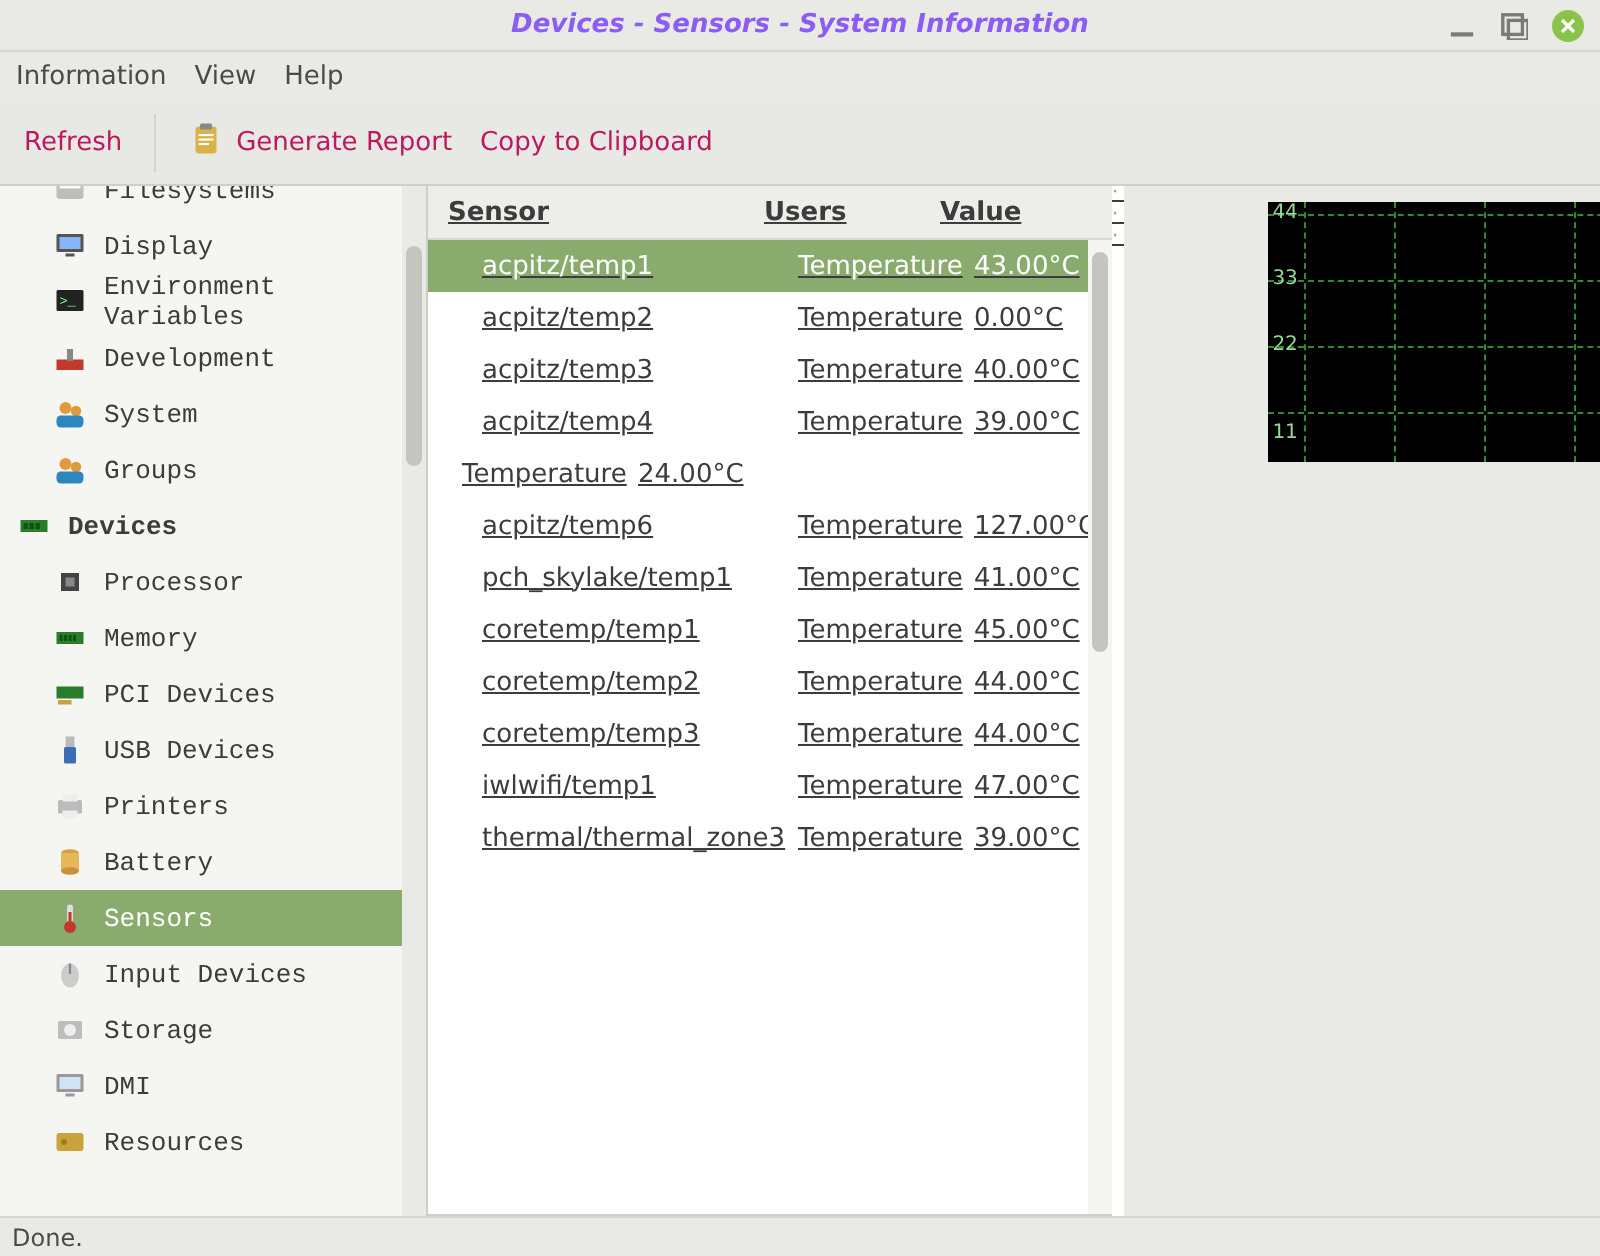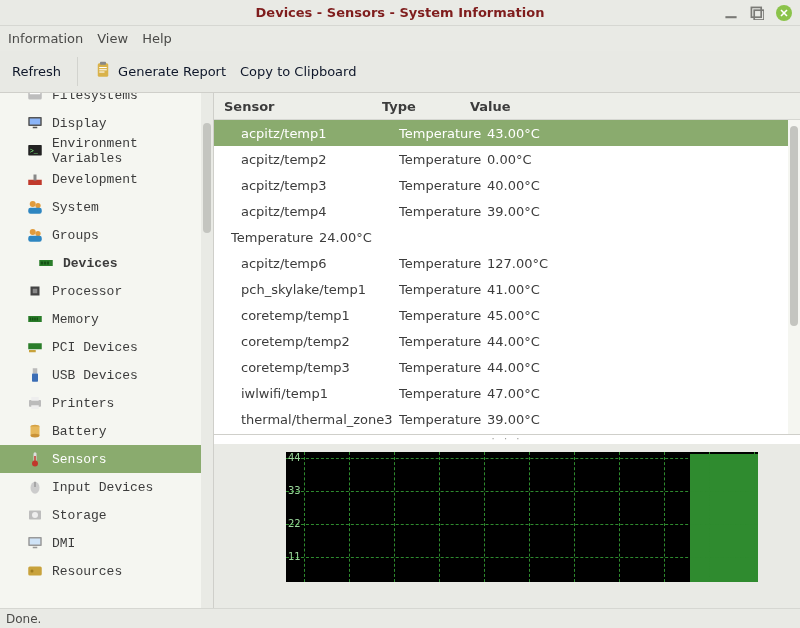--- a/index.html
+++ b/index.html
@@ -16,21 +16,21 @@
   }
   .titlebar {
     height: 26px;
     background: #e9eae5;
     display: flex;
     align-items: center;
     justify-content: center;
     position: relative;
     border-bottom: 1px solid #d6d7d2;
   }
-  .titlebar .title { font-weight: bold; color: #7f1d1d; font-size: 13px; }
+  .titlebar .title { font-weight: bold; color: #8b5cf6; font-size: 13px; font-style: italic; }
   .win-controls {
     position: absolute;
     right: 8px;
     display: flex;
     gap: 12px;
     align-items: center;
   }
   .win-btn { width: 14px; height: 14px; display: flex; align-items: center; justify-content: center; color: #7a7a76; }
   .win-close { width: 16px; height: 16px; border-radius: 50%; background: #8bc34a; color: #fff; display: flex; align-items: center; justify-content: center; font-size: 11px; font-weight: bold; }
   .menubar {
@@ -44,21 +44,21 @@
   .menubar span { cursor: default; }
   .toolbar {
     height: 42px;
     display: flex;
     align-items: center;
     gap: 14px;
     padding: 0 12px;
     border-bottom: 1px solid #cfcfca;
     background: #e8e9e4;
   }
-  .tb-btn { display: flex; align-items: center; gap: 6px; color: #0f172a; }
+  .tb-btn { display: flex; align-items: center; gap: 6px; color: #be185d; }
   .tb-btn svg { width: 18px; height: 18px; }
   .content {
     flex: 1;
     display: flex;
     min-height: 0;
     position: relative;
   }
   .sidebar {
     width: 214px;
     background: #f5f6f1;
@@ -68,45 +68,46 @@
   }
   .side-list { padding-top: 2px; font-family: Liberation Mono, monospace; }
   .side-item {
     display: flex;
     align-items: center;
     gap: 8px;
     height: 28px;
     padding: 0 8px 0 26px;
     color: #3c3c3c;
   }
-  .side-item.top { font-weight: bold; padding-left: 8px; margin-left: 29px; }
+  .side-item.top { font-weight: bold; padding-left: 8px; }
   .side-item.selected { background: #8aab6e; color: #fff; }
   .side-item .ico { width: 18px; height: 18px; display: flex; align-items: center; justify-content: center; }
   .side-item .ico svg { width: 18px; height: 18px; }
   .scrollbar-v {
     position: absolute;
     right: 0; top: 0; bottom: 0;
     width: 12px;
     background: #e9eae5;
   }
   .scrollbar-v .thumb {
     position: absolute;
     left: 2px; right: 2px;
     background: #c4c5c0;
     border-radius: 4px;
     top: 30px;
     height: 110px;
   }
   .main {
     flex: 1;
     display: flex;
-    flex-direction: column;
+    flex-direction: row;
     min-width: 0;
     background: #ffffff;
     position: relative;
+    text-decoration: underline;
   }
   .table-wrap {
     position: relative;
     flex: 0 0 342px;
     overflow: hidden;
     border-bottom: 1px solid #cfcfca;
   }
   .thead {
     display: flex;
     height: 27px;
@@ -410,21 +411,21 @@
       </div>
     <div class="scrollbar-v">
       <div class="thumb"></div>
     </div>
   </div>
 
   <div class="main">
     <div class="table-wrap">
       <div class="thead">
         <div class="col-sensor">Sensor</div>
-        <div class="col-type">Type</div>
+        <div class="col-type">Users</div>
         <div class="col-value">Value</div>
       </div>
       <div class="tbody" id="tbody">
           <div class="row selected">
             <div class="col-sensor">acpitz/temp1</div>
             <div class="col-type">Temperature</div>
             <div class="col-value">43.00°C</div>
           </div>
           <div class="row">
             <div class="col-sensor">acpitz/temp2</div>
@@ -489,21 +490,21 @@
     <div class="graph-area">
       <div class="graph" id="graph">
         <div class="fill" style="width:68px;height:128px;"></div>
       <div class="grid-h" style="top: 6px;"></div>
           <div class="ylabel" style="top: 0px;">44</div>
           <div class="grid-h" style="top: 39px;"></div>
           <div class="ylabel" style="top: 33px;">33</div>
           <div class="grid-h" style="top: 72px;"></div>
           <div class="ylabel" style="top: 66px;">22</div>
           <div class="grid-h" style="top: 105px;"></div>
-          <div class="ylabel" style="top: 99px;">11</div>
+          <div class="ylabel" style="top: 110px;">11</div>
           <div class="grid-h" style="top: 138px;"></div>
           <div class="grid-v" style="left: 18px;"></div>
           <div class="grid-v" style="left: 63px;"></div>
           <div class="grid-v" style="left: 108px;"></div>
           <div class="grid-v" style="left: 153px;"></div>
           <div class="grid-v" style="left: 198px;"></div>
           <div class="grid-v" style="left: 243px;"></div>
           <div class="grid-v" style="left: 288px;"></div>
           <div class="grid-v" style="left: 333px;"></div>
           <div class="grid-v" style="left: 378px;"></div>

